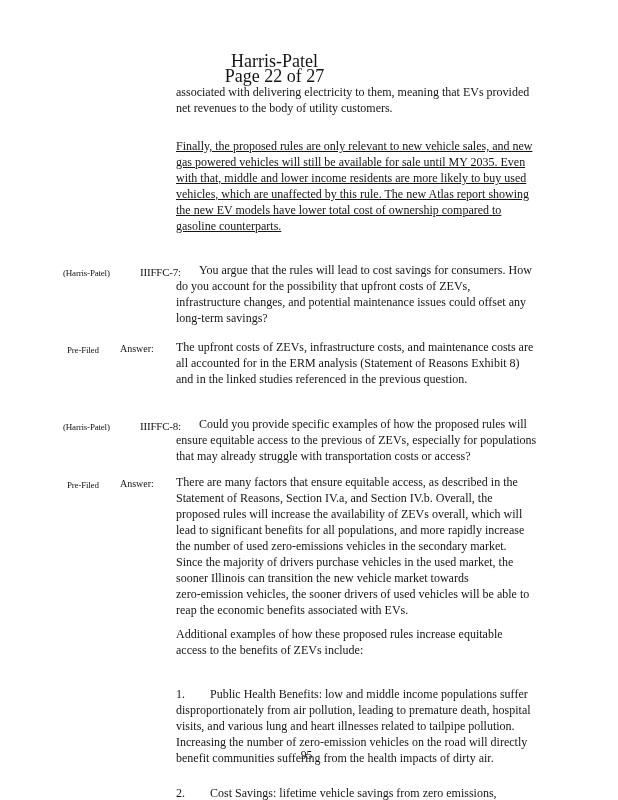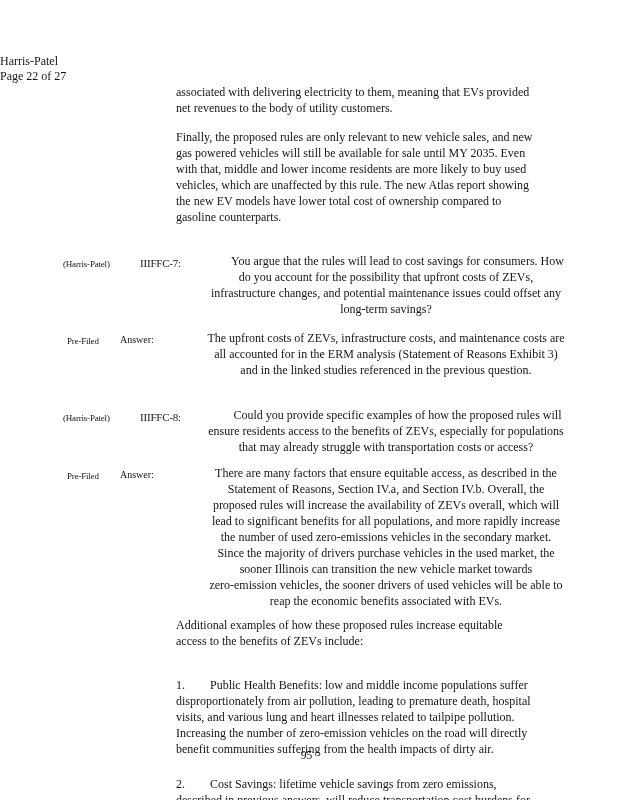--- a/index.html
+++ b/index.html
@@ -7,33 +7,33 @@
     position: relative;
     width: 618px;
     height: 800px;
     background: #ffffff;
     color: #151515;
     font-family: "Liberation Serif", "DejaVu Serif", serif;
     overflow: hidden;
   }
   .header {
     padding: 54px 69px 0 0;
-    text-align: left;
-    font-size: 12px;
+    text-align: center;
+    font-size: 18px;
     line-height: 14.5px;
   }
   .content {
     margin-left: 176px;
     width: 420px;
     font-size: 12px;
     line-height: 16px;
   }
   .pre { white-space: pre-line; }
   .block { margin: 0; }
-  .row { position: relative; text-align: center; }
+  .row { position: relative; }
   .attr {
     position: absolute;
     left: -113px;
     top: 3px;
     font-size: 9px;
     letter-spacing: -0.2px;
     white-space: nowrap;
   }
   .row.answer .attr { left: -109px; font-family: Liberation Serif, serif; }
   .qnum {
@@ -48,21 +48,21 @@
     position: absolute;
     left: -56px;
     top: 2px;
     font-size: 10px;
     white-space: nowrap;
   }
   .qtext { text-indent: 23px; }
   .tab { display: inline-block; width: 25px; }
 
   .m-p1  { margin-top: 1px; }
-  .m-p2  { margin-top: 13px; }
+  .m-p2  { margin-top: 22px; text-decoration: underline; }
   .m-q7  { margin-top: 28px; }
   .m-a7  { margin-top: 13px; }
   .m-q8  { margin-top: 29px; }
   .m-a8  { margin-top: 10px; }
   .m-add { margin-top: 8px; }
   .m-li1 { margin-top: 28px; }
   .m-li2 { margin-top: 19px; }
 
   .footer {
     position: absolute;
@@ -105,29 +105,29 @@
       <div class="pre qtext">You argue that the rules will lead to cost savings for consumers. How
 do you account for the possibility that upfront costs of ZEVs,
 infrastructure changes, and potential maintenance issues could offset any
 long-term savings?</div>
     </div>
 
     <div class="row answer m-a7">
       <span class="attr">Pre-Filed</span>
       <span class="alabel">Answer:</span>
       <div class="pre">The upfront costs of ZEVs, infrastructure costs, and maintenance costs are
-all accounted for in the ERM analysis (Statement of Reasons Exhibit 3)
+all accounted for in the ERM analysis (Statement of Reasons Exhibit 8)
 and in the linked studies referenced in the previous question.</div>
     </div>
 
     <div class="row question m-q8">
       <span class="attr">(Harris-Patel)</span>
       <span class="qnum">IIIFFC-8:</span>
       <div class="pre qtext">Could you provide specific examples of how the proposed rules will
-ensure residents access to the benefits of ZEVs, especially for populations
+ensure equitable access to the previous of ZEVs, especially for populations
 that may already struggle with transportation costs or access?</div>
     </div>
 
     <div class="row answer m-a8">
       <span class="attr">Pre-Filed</span>
       <span class="alabel">Answer:</span>
       <div class="pre">There are many factors that ensure equitable access, as described in the
 Statement of Reasons, Section IV.a, and Section IV.b. Overall, the
 proposed rules will increase the availability of ZEVs overall, which will
 lead to significant benefits for all populations, and more rapidly increase

